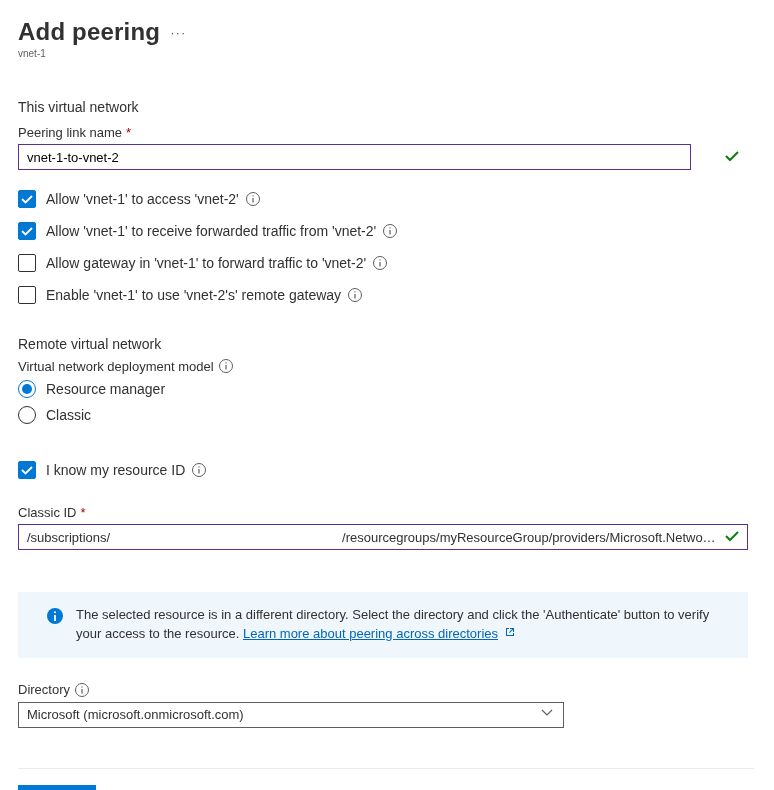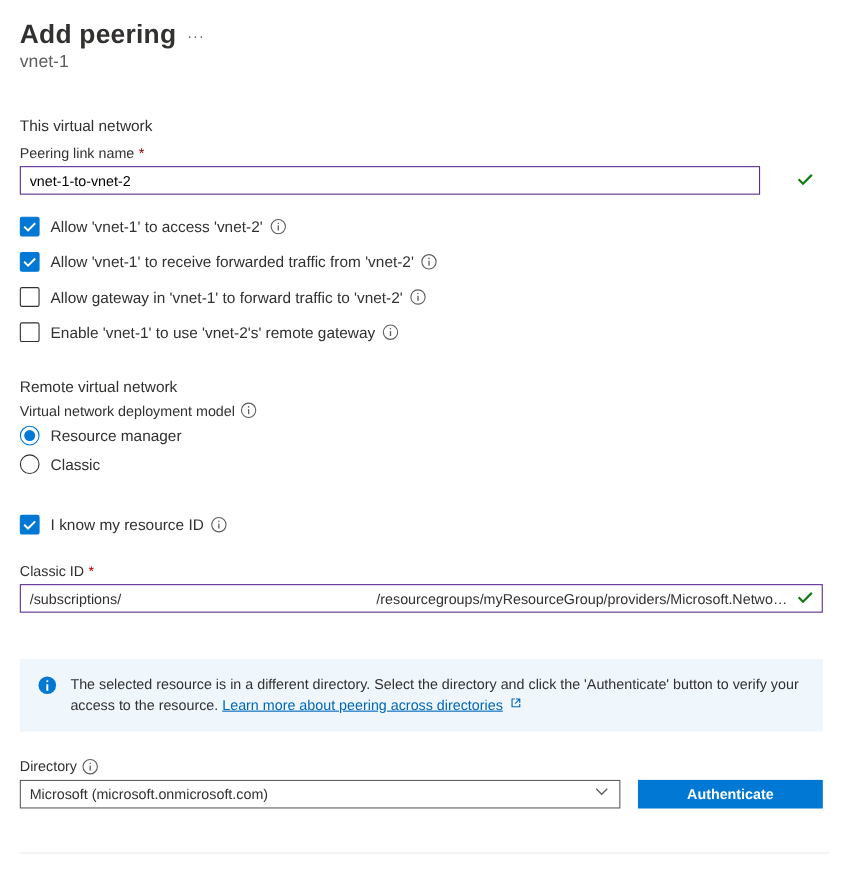--- a/index.html
+++ b/index.html
@@ -8,21 +8,21 @@
     padding: 18px 20px 22px 18px;
     font-family: "Segoe UI", -apple-system, sans-serif;
     font-size: 13px;
     color: #323130;
     width: 774px;
     background: #fff;
   }
   .title-row { display: flex; align-items: center; gap: 10px; }
   h1 { font-size: 24px; font-weight: 600; margin: 0; letter-spacing: .2px; }
   .ellipsis { color:#555; font-size:13px; letter-spacing:1px; cursor:pointer; }
-  .subtitle { font-size: 16px; color: #605e5c; margin-top: 2px; }
+  .subtitle { font-size: 10px; color: #605e5c; margin-top: 2px; }
 
   .section-head { font-size: 14px; margin-top: 40px; margin-bottom: 6px; color:#323130; }
   .field-label { font-size: 13px; margin-top: 10px; margin-bottom: 4px; color:#323130; display:flex; align-items:center; gap:4px; }
   .req { color:#a80000; }
 
   .text-input {
     width: 673px;
     height: 26px;
     border: 1px solid #605e5c;
     padding: 0 28px 0 8px;
@@ -60,21 +60,21 @@
   .rid-input {
     width:730px; height:26px; border:1px solid #5c2e91;
     display:flex; align-items:center; padding:0 28px 0 8px;
     font-size:13px; position:relative; white-space:nowrap; overflow:hidden;
   }
   .rid-gap { flex:0 0 232px; }
   .ellip { text-overflow:ellipsis; overflow:hidden; flex:1; }
 
   .callout {
     margin-top:42px; width:730px; background:#eff6fc;
-    padding:14px 18px 14px 16px; display:flex; gap:12px; align-items:flex-start;
+    padding:14px 18px 14px 28px; display:flex; gap:12px; align-items:flex-start;
     font-size:13px; line-height:1.45;
   }
   .info-filled { color:#0078d4; flex:0 0 auto; margin-top:1px; }
   .callout a { color:#0067b8; text-decoration:underline; cursor:pointer; }
   .ext-icon { color:#0067b8; display:inline-block; vertical-align:-1px; margin-left:3px; }
 
   .dir-row { display:flex; align-items:center; gap:16px; margin-top:4px; }
   .select-box {
     width:546px; height:14px; border:1px solid #605e5c; display:flex;
     align-items:center; justify-content:space-between; padding:12px 8px; cursor:pointer;
@@ -275,20 +275,19 @@
       </svg>
     </span>
 </div>
 <div class="dir-row">
   <div class="select-box">
     <span>Microsoft (microsoft.onmicrosoft.com)</span>
     <span class="chev"><svg width="16" height="16">
           <use href="#i-chev"></use>
         </svg></span>
   </div>
-  <button class="btn-primary">Authenticate</button>
 </div>
 
 <hr class="rule">
 <button class="btn-primary small">Add</button>
 
 
 
 
 </body></html>

